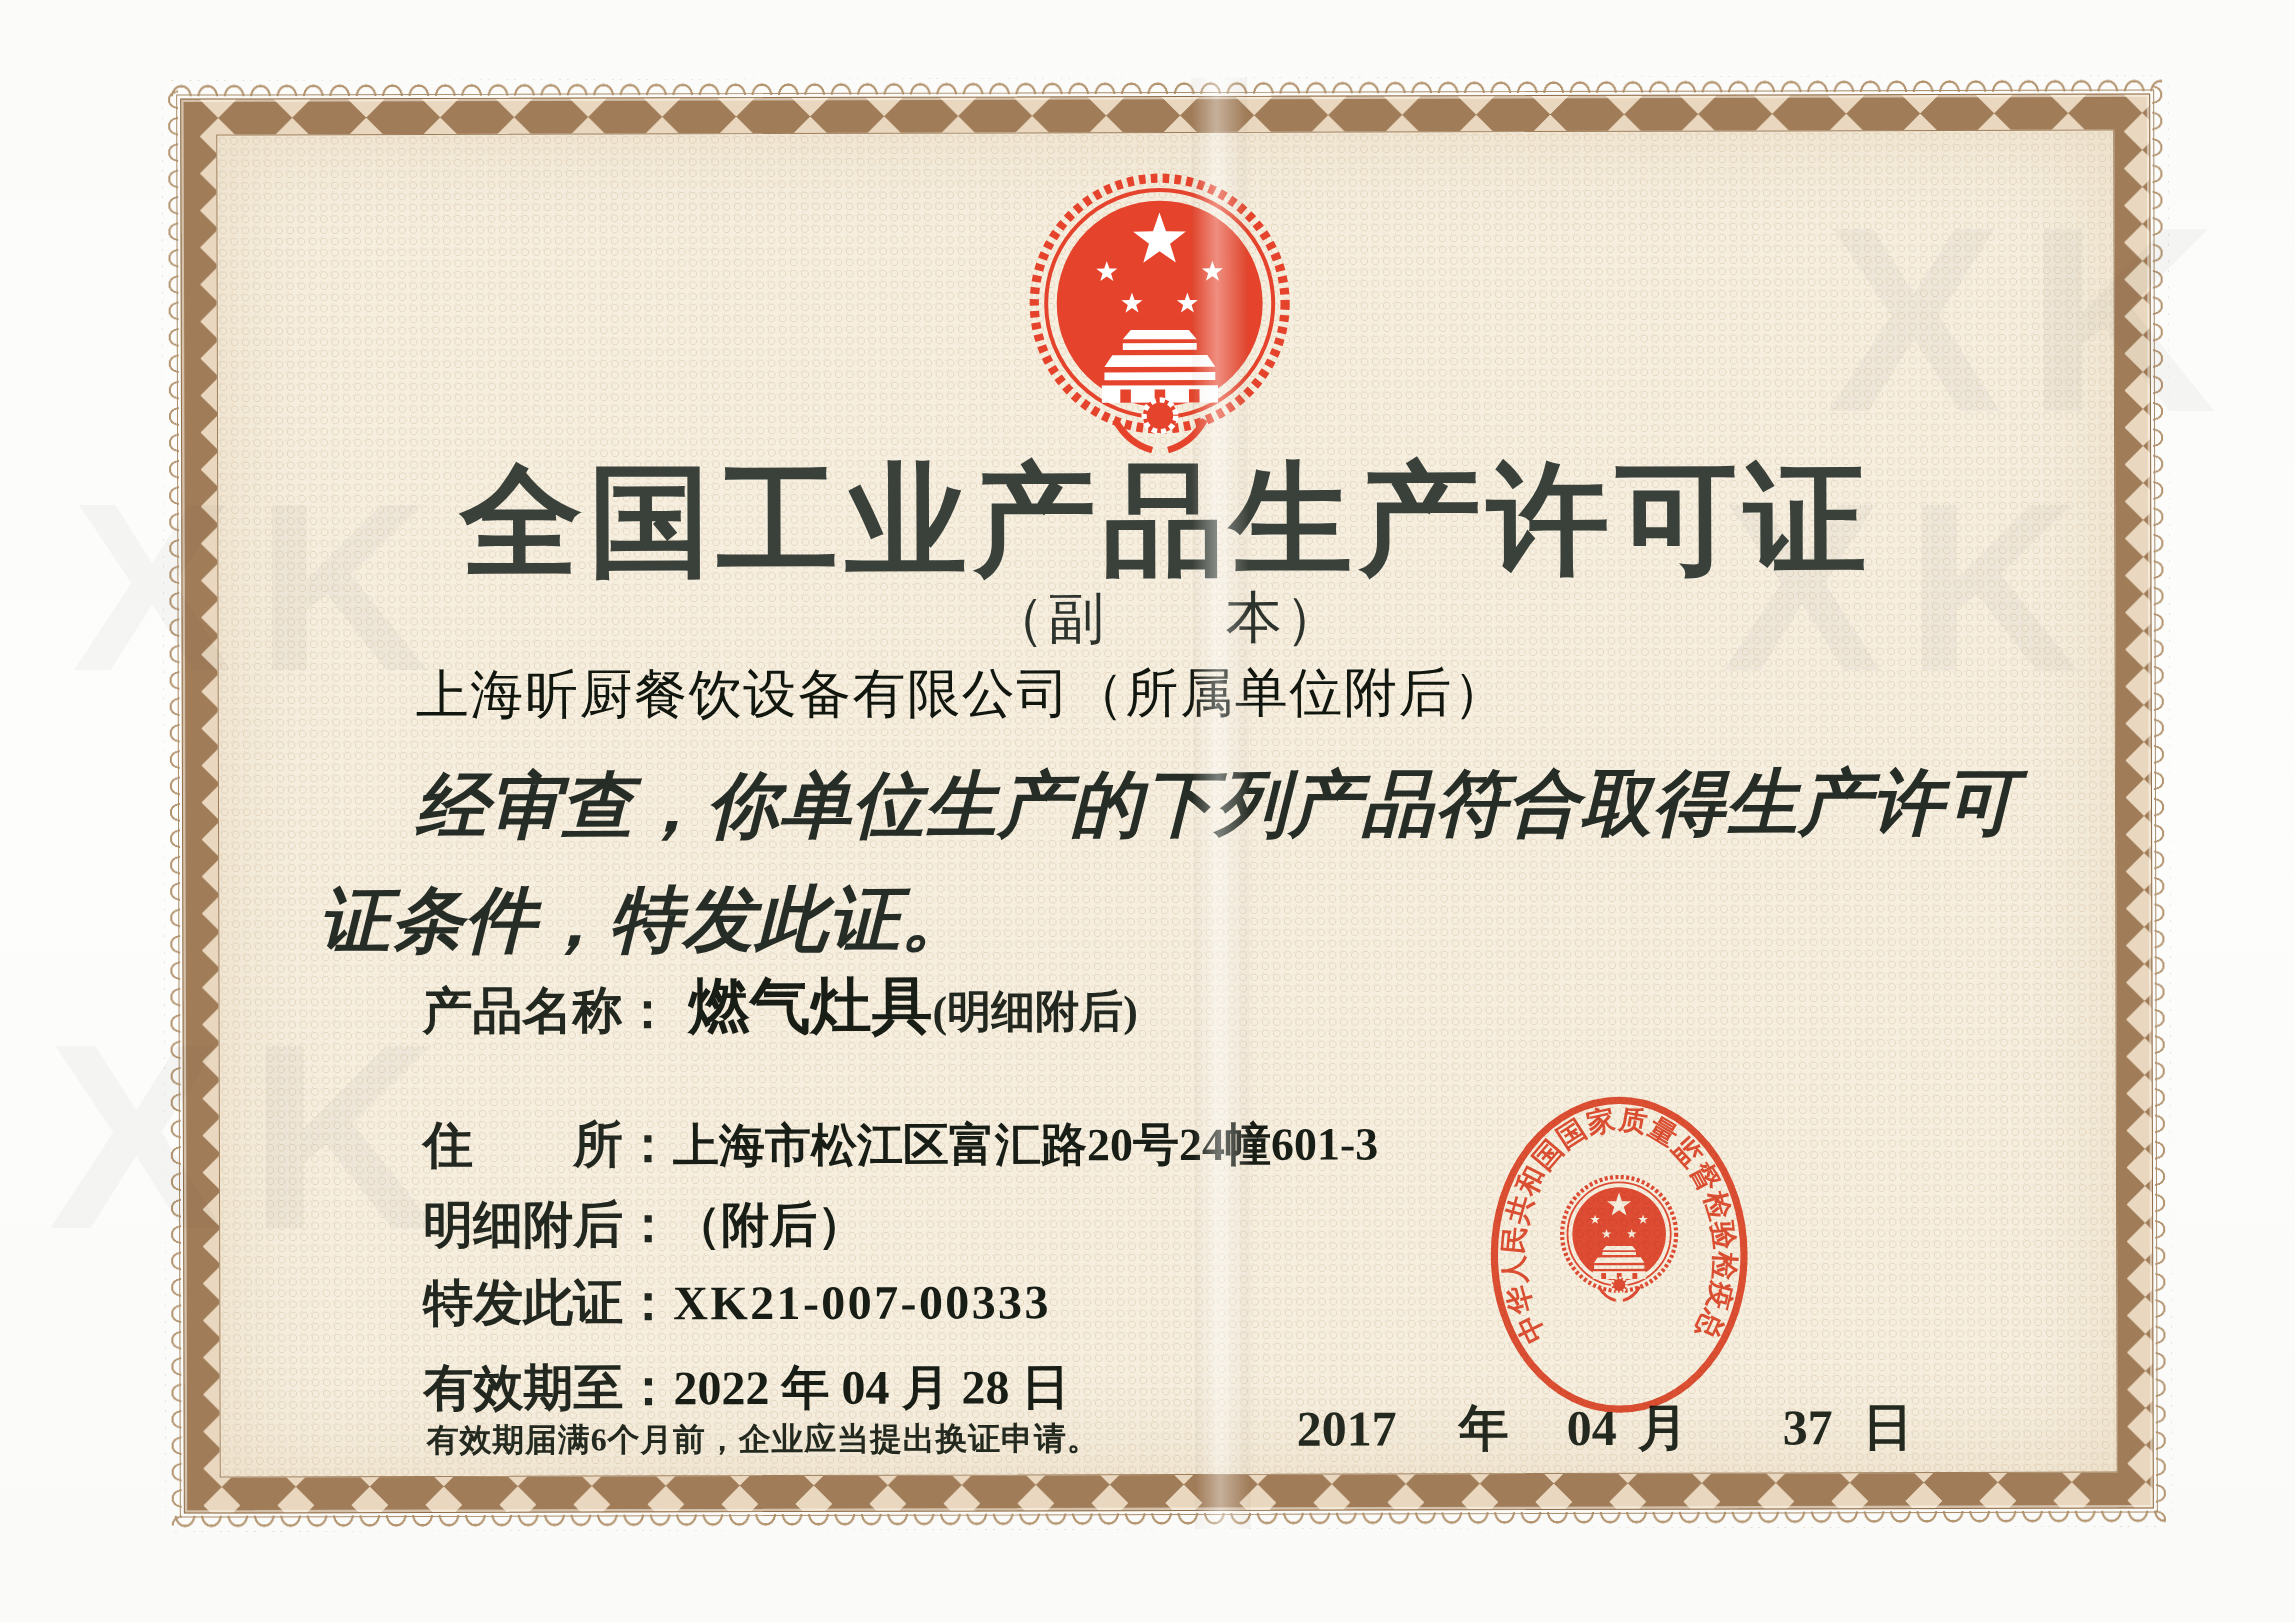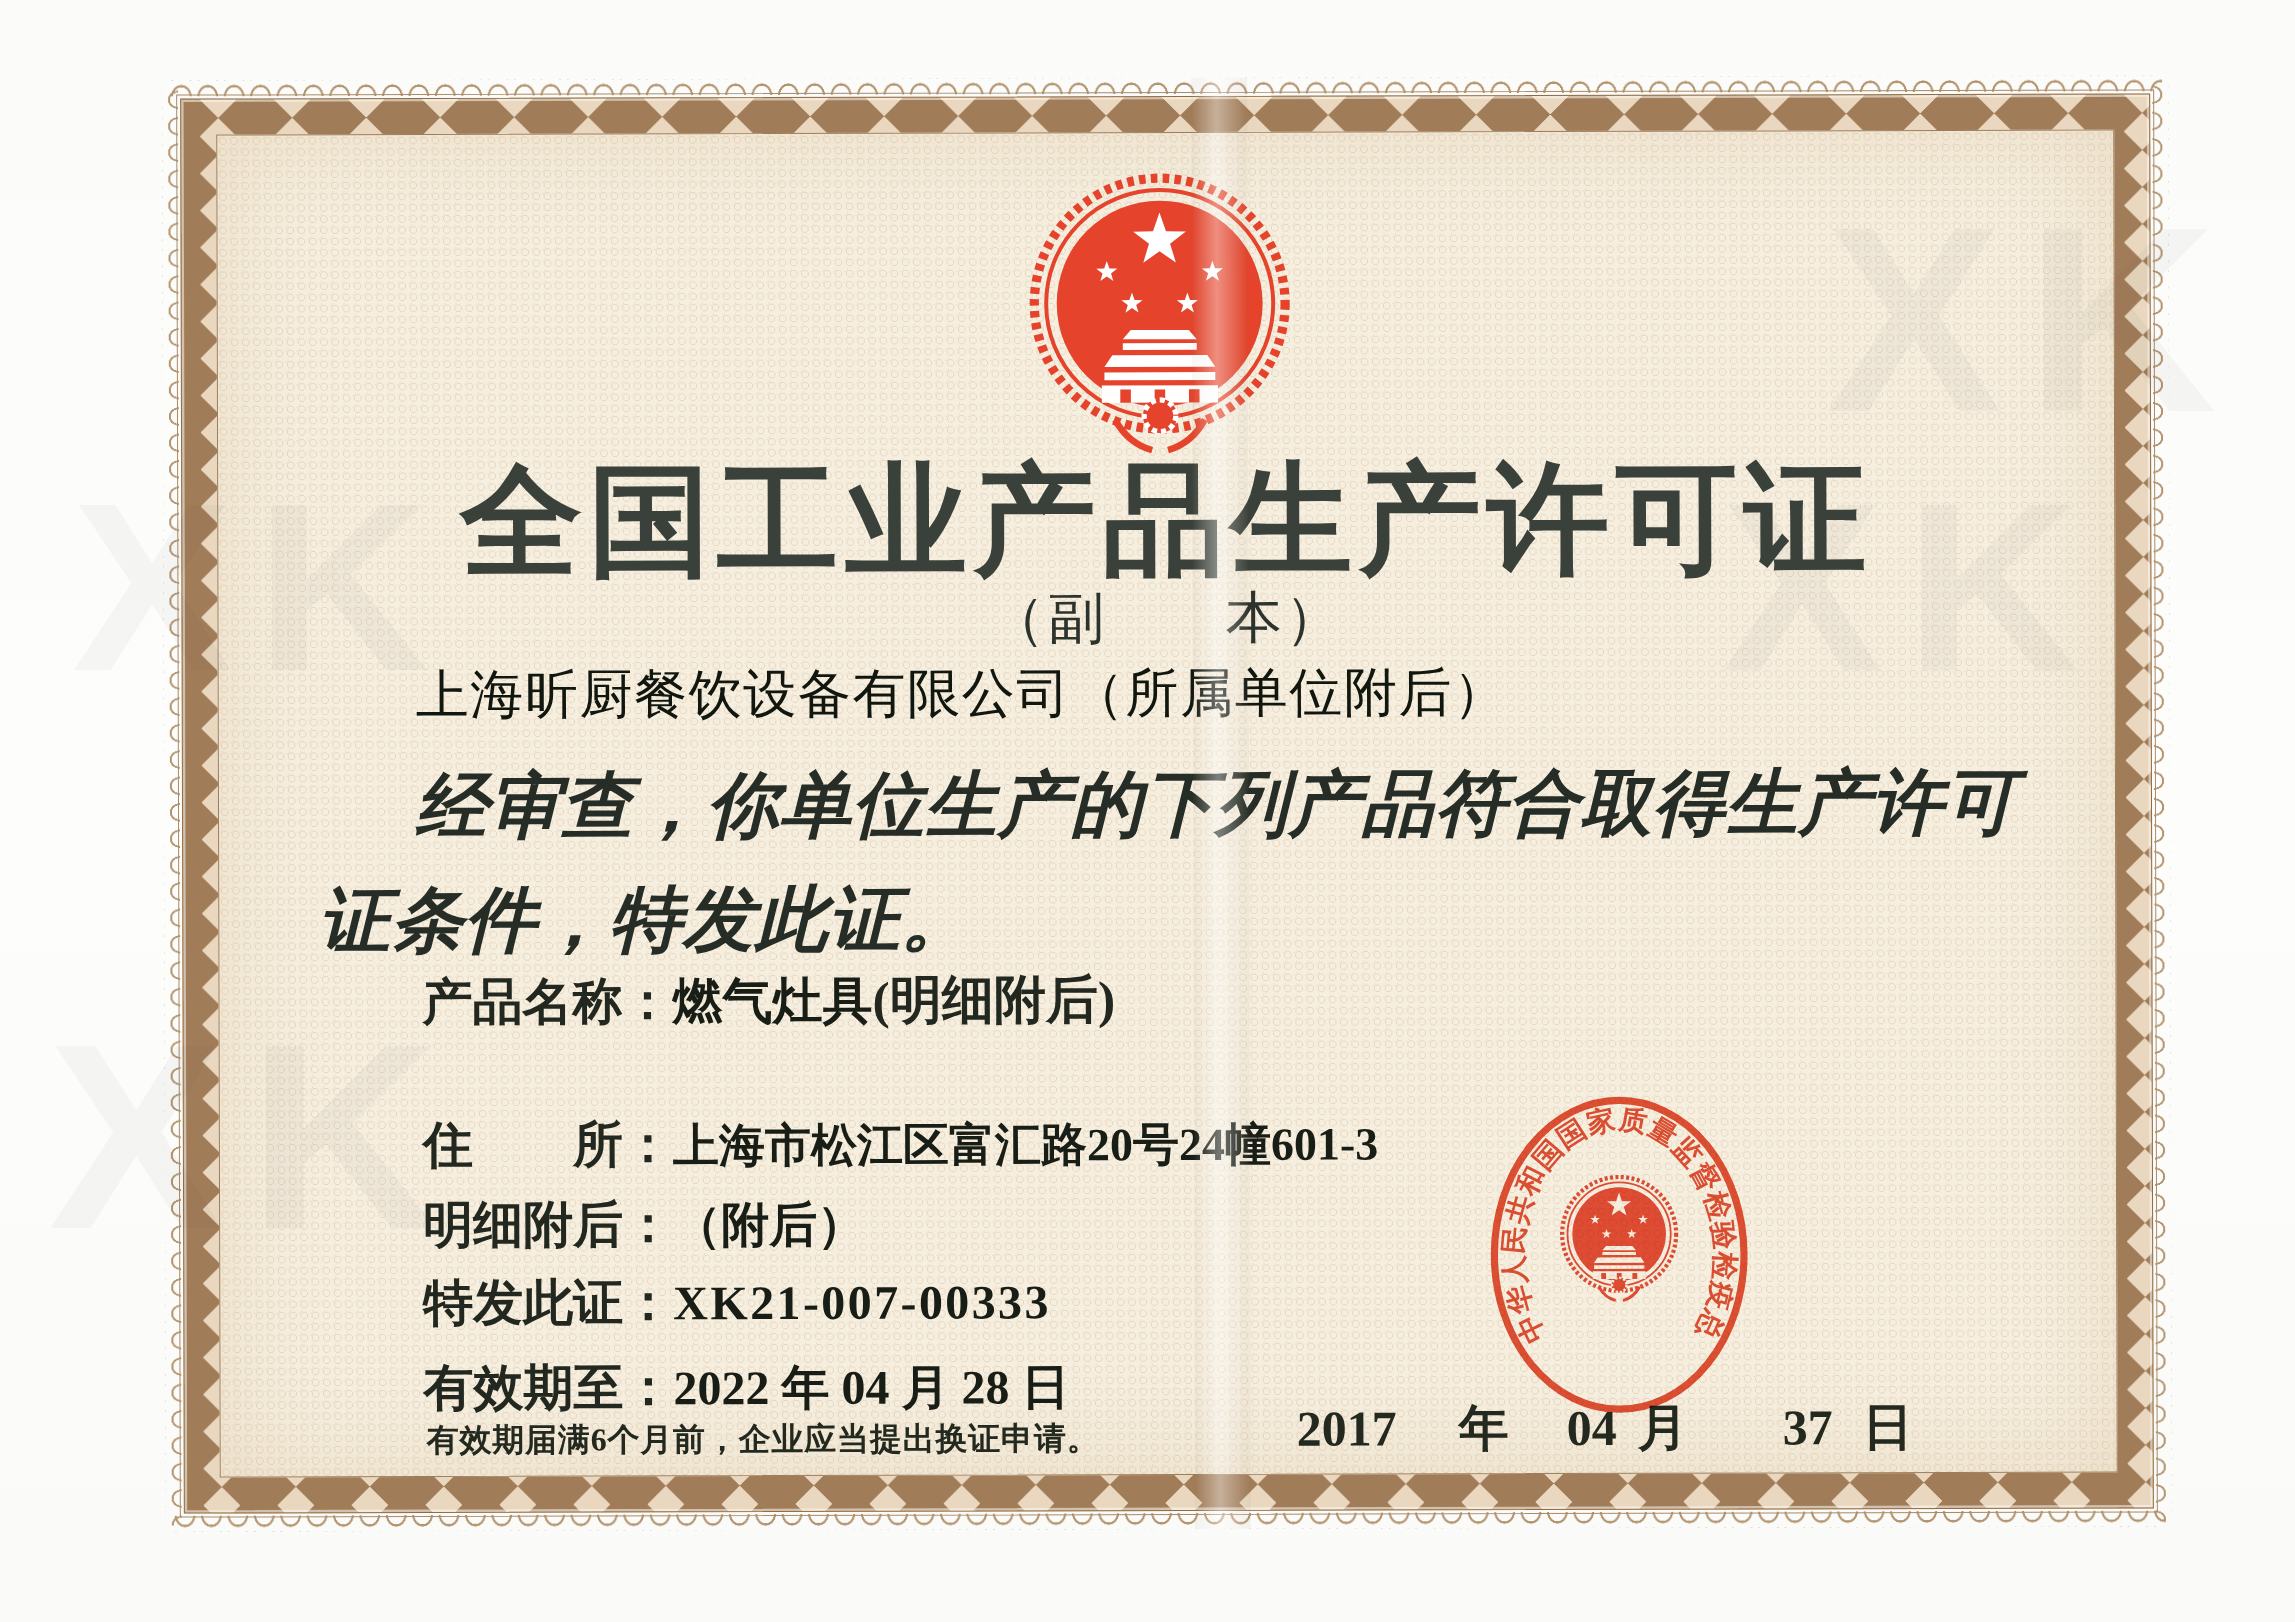--- a/index.html
+++ b/index.html
@@ -33,23 +33,23 @@
   .title{position:absolute;left:0;top:362px;width:100%;text-align:center;font-size:122px;font-weight:bold;letter-spacing:6.4px;color:#39413a;white-space:nowrap;}
   .subtitle{position:absolute;left:0;top:503px;width:100%;text-align:center;font-size:56px;letter-spacing:3.2px;color:#2c322c;}
 
   .company{position:absolute;left:252px;top:580px;font-size:53px;color:#11160f;font-family:"Liberation Sans",sans-serif;letter-spacing:1.6px;white-space:nowrap;}
 
   .body-par{position:absolute;left:154px;top:671px;width:1714px;font-size:72px;line-height:1.58;font-weight:bold;font-style:italic;color:#262d26;text-indent:1.35em;letter-spacing:0.8px;}
 
   .row{position:absolute;left:258px;white-space:nowrap;color:#1c211b;}
   .row .lbl{font-size:50px;font-weight:bold;color:#22281f;}
   .row .val{font-size:48px;font-weight:bold;color:#181d16;}
-  .row .note{font-size:52px;font-weight:bold;color:#22281f;}
+  .row .note{font-size:44px;font-weight:bold;color:#22281f;}
   .row.product{top:887px;}
-  .row.product .val{font-size:50px;}
+  .row.product .val{font-size:61px;margin-left:16px;}
   .row.address{top:1032px;}
   .row.address .val{font-size:46px;}
   .row.prodaddr{top:1112px;}
   .row.certno{top:1190px;}
   .row.certno .val{letter-spacing:2.4px;}
   .row.validto{top:1275px;}
 
   .issue{position:absolute;left:1131px;top:1278px;font-size:50px;font-weight:bold;color:#23291f;white-space:nowrap;}
   .issue span{display:inline-block;margin-top:40px;}
   .issue .yu{margin-left:62px;}

